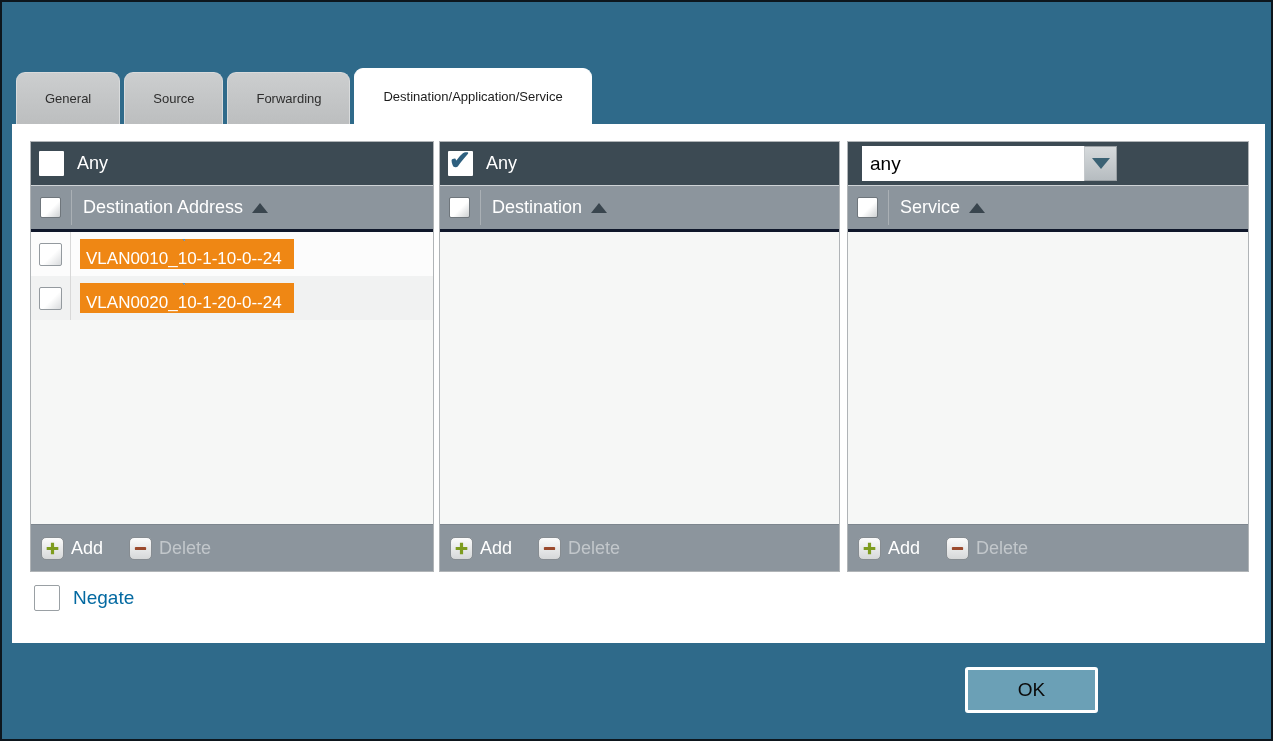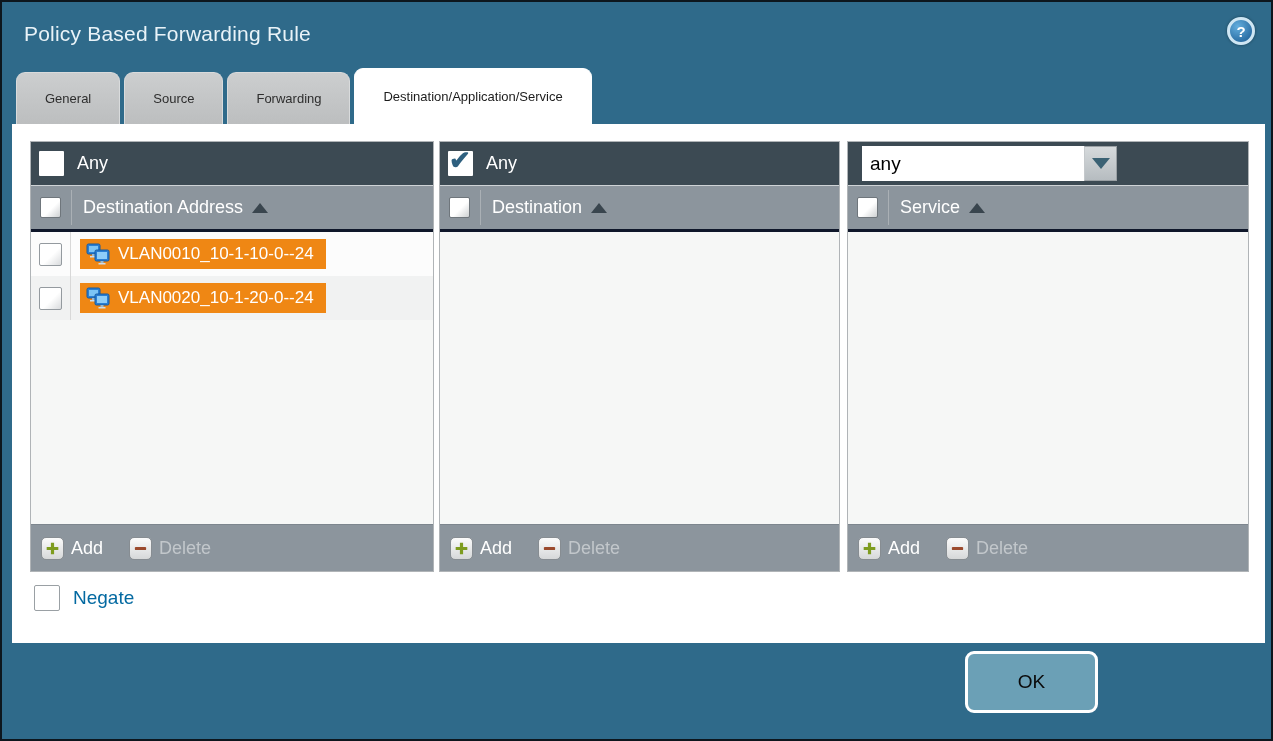--- a/index.html
+++ b/index.html
@@ -95,20 +95,21 @@
     width:40px; align-self:stretch; flex:0 0 40px;
     display:flex; align-items:center; justify-content:center;
     border-right:1px solid #d8d8d8;
   }
   .chip {
     margin-left:9px; height:30px; padding:0 12px 0 6px;
     background:#ef8714;
     display:inline-flex; align-items:center; gap:8px;
     color:#fff; font-size:17px; white-space:nowrap;
     cursor:pointer;
+    flex-direction:column;
   }
 
   .pfooter {
     height:47px; flex:0 0 47px; background:#8c959d;
     border-top:1px solid #7d868e;
     display:flex; align-items:center; padding-left:10px; gap:26px;
   }
   .fbtn { display:inline-flex; align-items:center; gap:7px; cursor:pointer; }
   .icon-sq {
     width:23px; height:23px; border-radius:5px;
@@ -157,39 +158,33 @@
 
   
   .negate-row {
     position:absolute; left:22px; top:461px;
     display:flex; align-items:center; gap:13px;
   }
   .negate-label { font-size:19px; color:#0369a1; }
 
   
   .action-btn {
-    position:absolute; bottom:26px; width:133px; height:62px;
-    border:3px solid #ffffff; border-radius:9px;
+    position:absolute; bottom:26px; width:133px; height:46px;
+    border:3px solid #ffffff; border-radius:3px;
     font-family:"Liberation Sans", sans-serif; font-size:19px; color:#0a0a0a;
     cursor:pointer;
   }
   .btn-ok { right:173px; background:#6ba0b6; }
   .btn-cancel { right:30px; background:#cacaca; }
 </style>
 </head>
 <body>
 
 <div class="dialog">
 
-  <div class="titlebar">
-    <span class="title">Policy Based Forwarding Rule</span>
-    <div class="help">
-      <span>?</span>
-    </div>
-  </div>
 
   <div class="tabs">
     <div class="tab">General</div>
     <div class="tab">Source</div>
     <div class="tab">Forwarding</div>
     <div class="tab active">Destination/Application/Service</div>
   </div>
 
   <div class="body">
 

